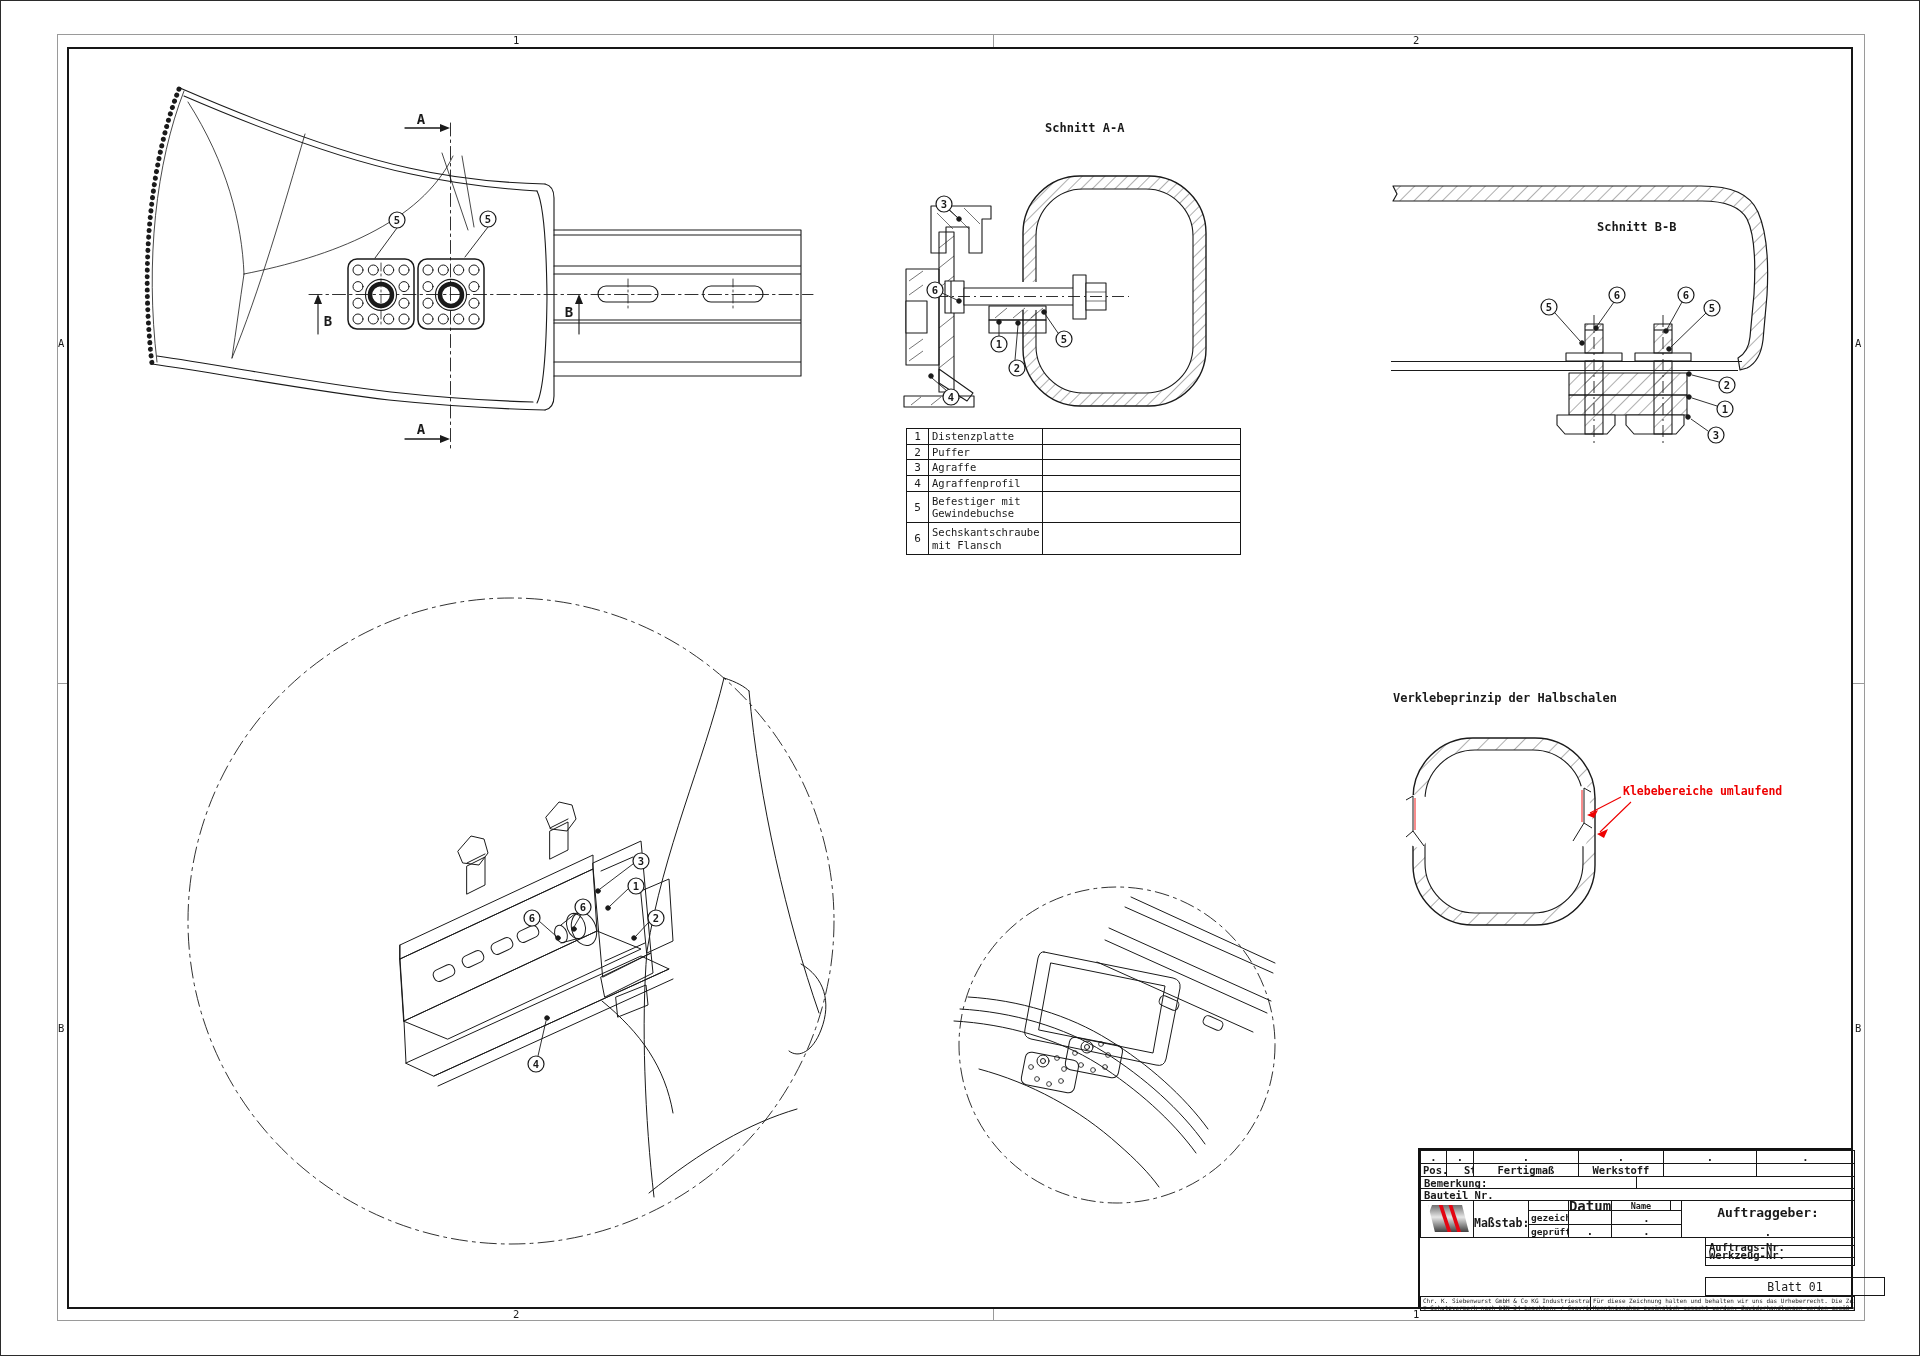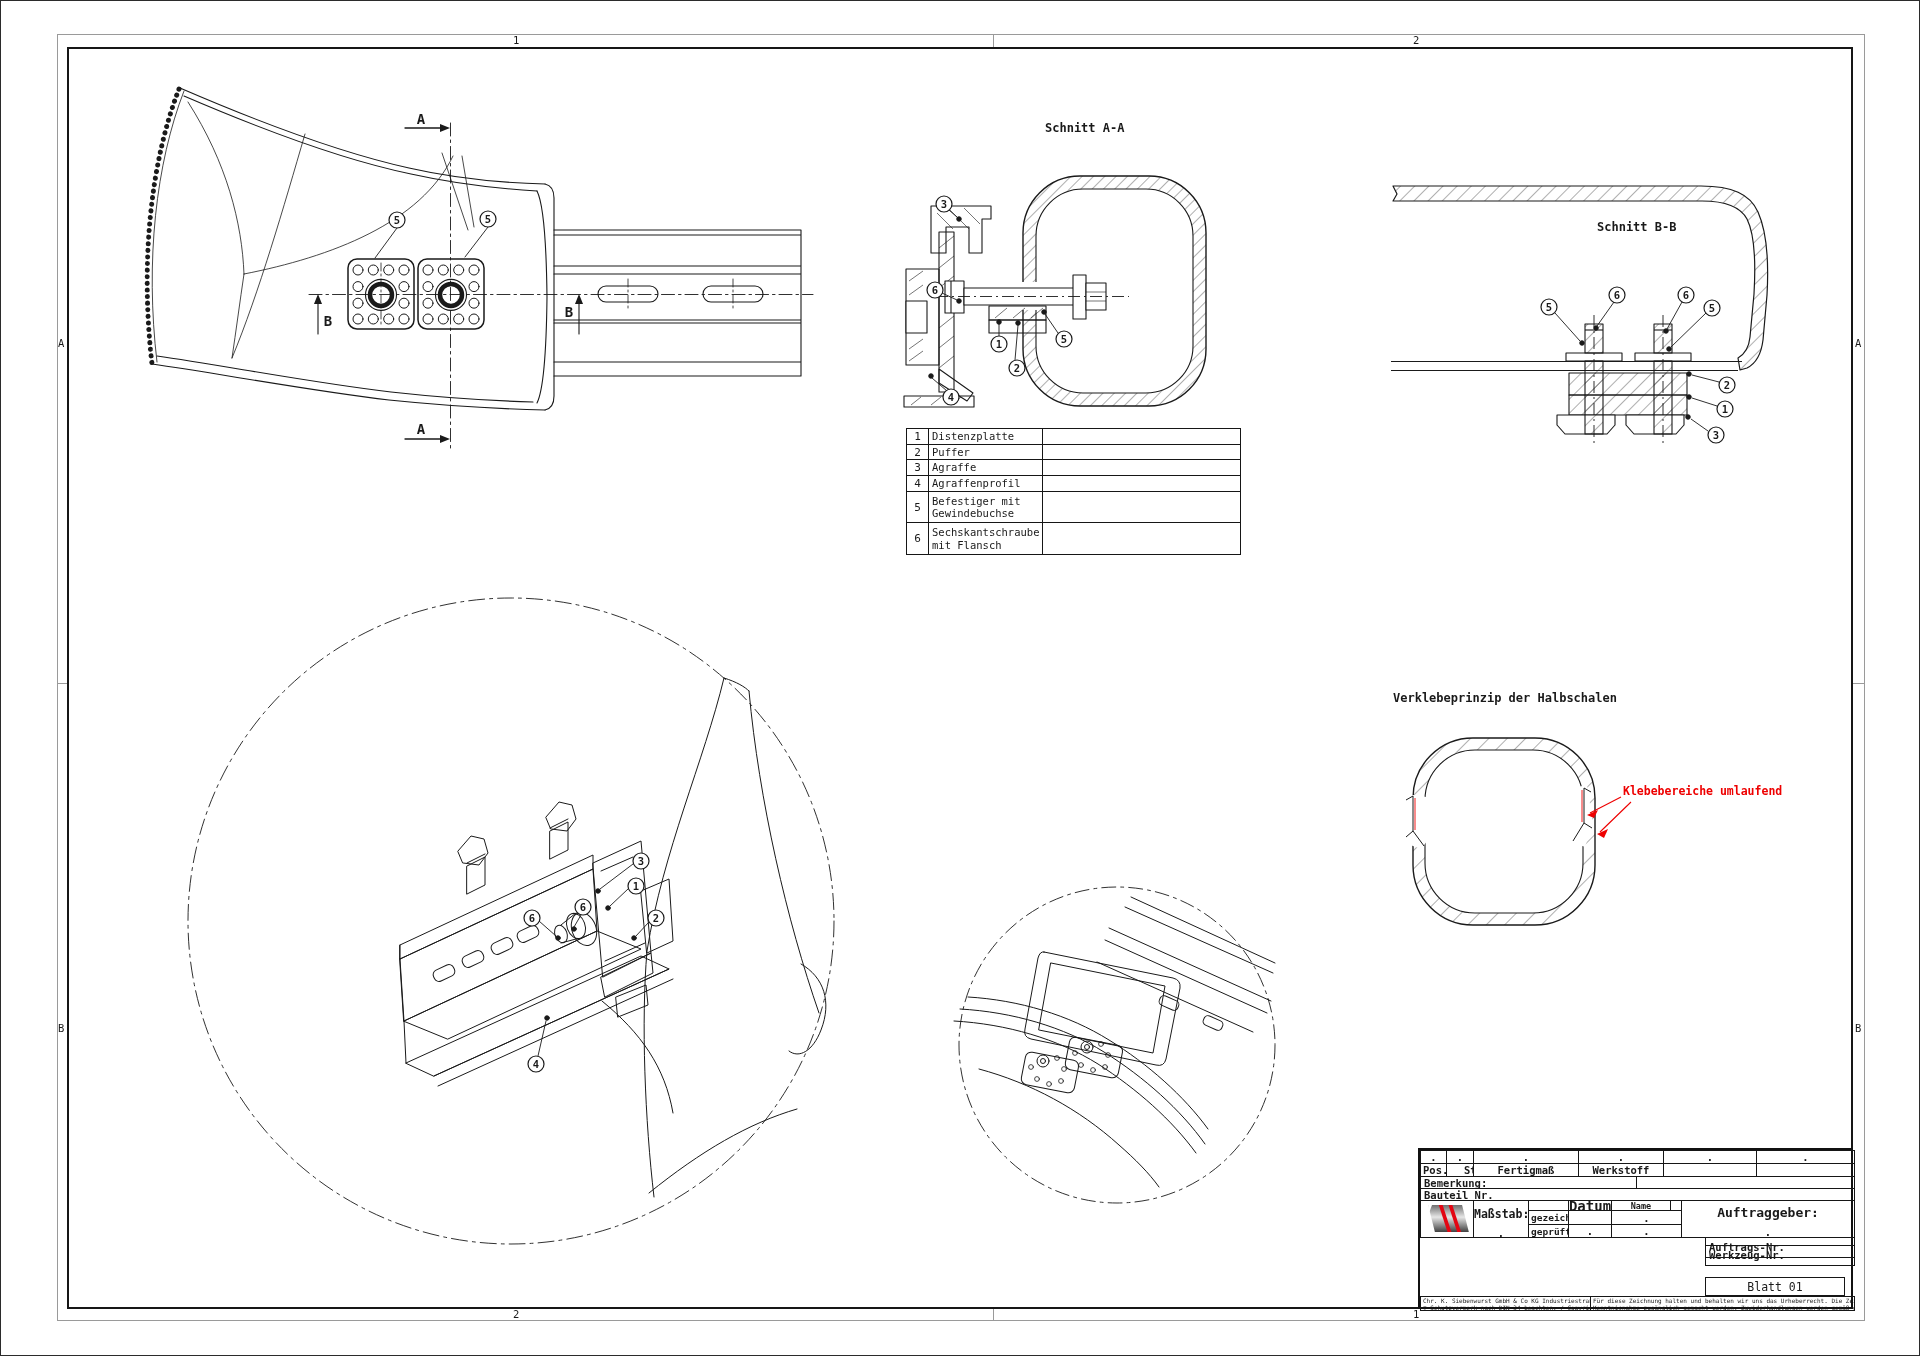--- a/index.html
+++ b/index.html
@@ -502,21 +502,21 @@
             <stop offset="1" stop-color="#3f3f3f"></stop>
         </linearGradient>
       </defs>
       <polygon points="5,2 40,2 47,30 12,30" fill="url(#lg)"></polygon>
       <polygon points="16,2 20,2 29,30 25,30" fill="#e30613"></polygon>
       <polygon points="26,2 30,2 39,30 35,30" fill="#e30613"></polygon>
       <polygon points="5,2 9,2 5,13" fill="#ffffff"></polygon>
     </svg>
   </div>
   <div class="tb" style="left:53px;top:50px;width:56px;height:38px;text-align:center">
-    <div class="tb-label" style="font-size:11.5px;margin-top:6px">Maßstab:</div>
+    <div class="tb-label" style="font-size:11.5px;margin-top:15px">Maßstab:</div>
     <div style="font-weight:bold;margin-top:6px">.</div>
   </div>
   <div class="tb" style="left:108px;top:50px;width:41px;height:11px"></div>
   <div class="tb tb-center" style="left:148px;top:50px;width:44px;height:11px">
       <span class="tb-label" style="font-size:14px">Datum</span>
     </div>
   <div class="tb tb-center" style="left:191px;top:50px;width:60px;height:11px">
       <span class="tb-label" style="font-size:8.5px">Name</span>
     </div>
   <div class="tb" style="left:108px;top:60px;width:41px;height:15px;padding-left:2px"><span style="font-size:9.5px;font-weight:bold">gezeichn.</span></div>
@@ -531,21 +531,21 @@
   <div class="tb tb-center" style="left:191px;top:74px;width:71px;height:14px">
       <b>.</b>
     </div>
   <div class="tb" style="left:261px;top:50px;width:174px;height:38px;text-align:center">
     <div class="tb-label" style="font-size:13px;margin-top:4px">Auftraggeber:</div>
     <div style="font-weight:bold;margin-top:6px">.</div>
   </div>
 
   <div class="tb" style="left:285px;top:87px;width:150px;height:21px;padding:3px 0 0 3px"><span class="tb-label" style="font-size:10.5px">Auftrags-Nr.</span></div>
   <div class="tb" style="left:285px;top:95px;width:150px;height:21px;padding:3px 0 0 3px"><span class="tb-label" style="font-size:10.5px">Werkzeug-Nr.</span></div>
-  <div class="tb tb-center" style="left:285px;top:127px;width:140px;height:19px">
+  <div class="tb tb-center" style="left:285px;top:127px;width:180px;height:19px">
       <span style="font-size:11.5px">Blatt 01</span>
     </div>
 
   <div class="tb fineprint" style="left:0;top:146px;width:171px;height:15px">
     <div>Chr. K. Siebenwurst GmbH &amp; Co KG   Industriestraße 31   92345 DIETFURT</div>
     <div>© Schutzvermerk nach DIN 34 beachten. / Copyright by Siebenwurst / DIN 34</div>
   </div>
   <div class="tb fineprint" style="left:170px;top:146px;width:265px;height:15px">
     <div>Für diese Zeichnung halten und behalten wir uns das Urheberrecht. Die Zeichnung darf weder unbefugt benutzt, kopiert, noch Dritten zur</div>
     <div>Kenntnisnahme zugänglich gemacht werden. Zuwiderhandlungen werden gemäß geltender Rechtsprechung strafrechtlich von uns verfolgt.</div>

